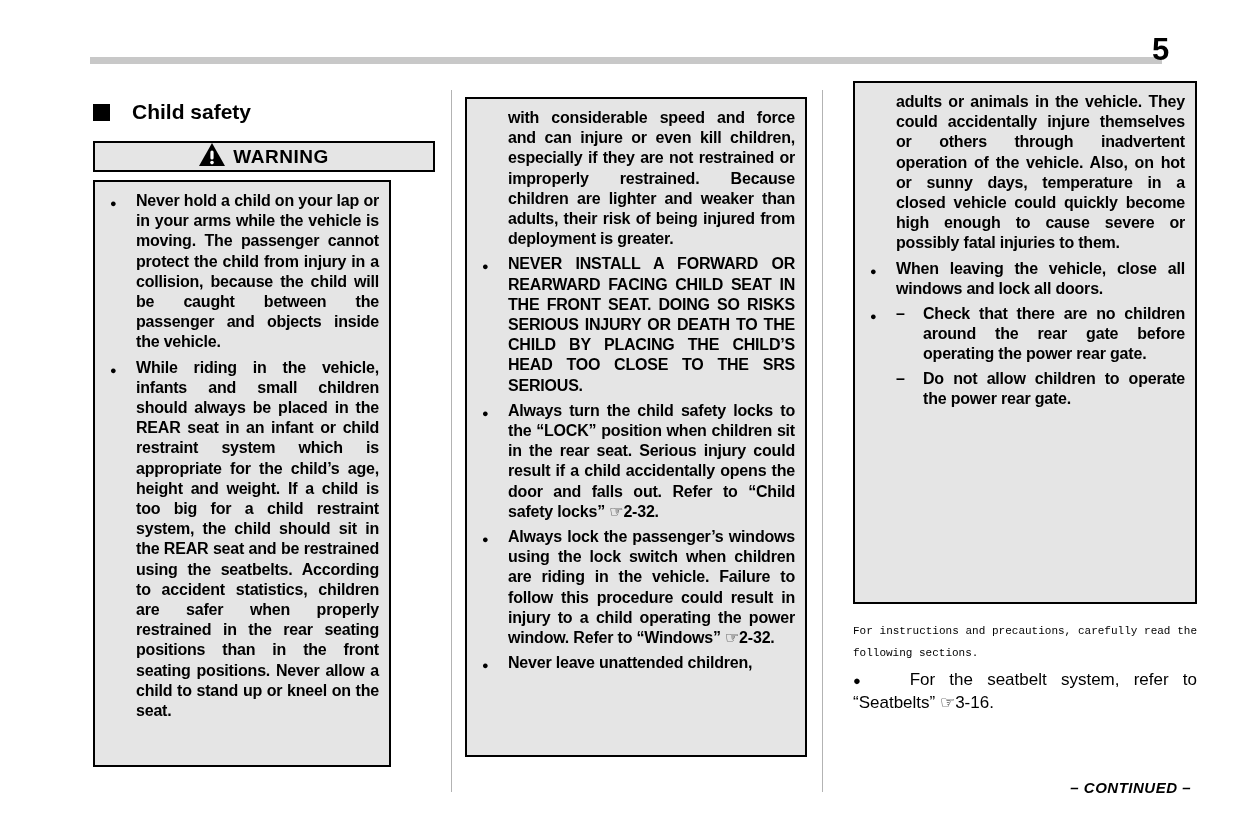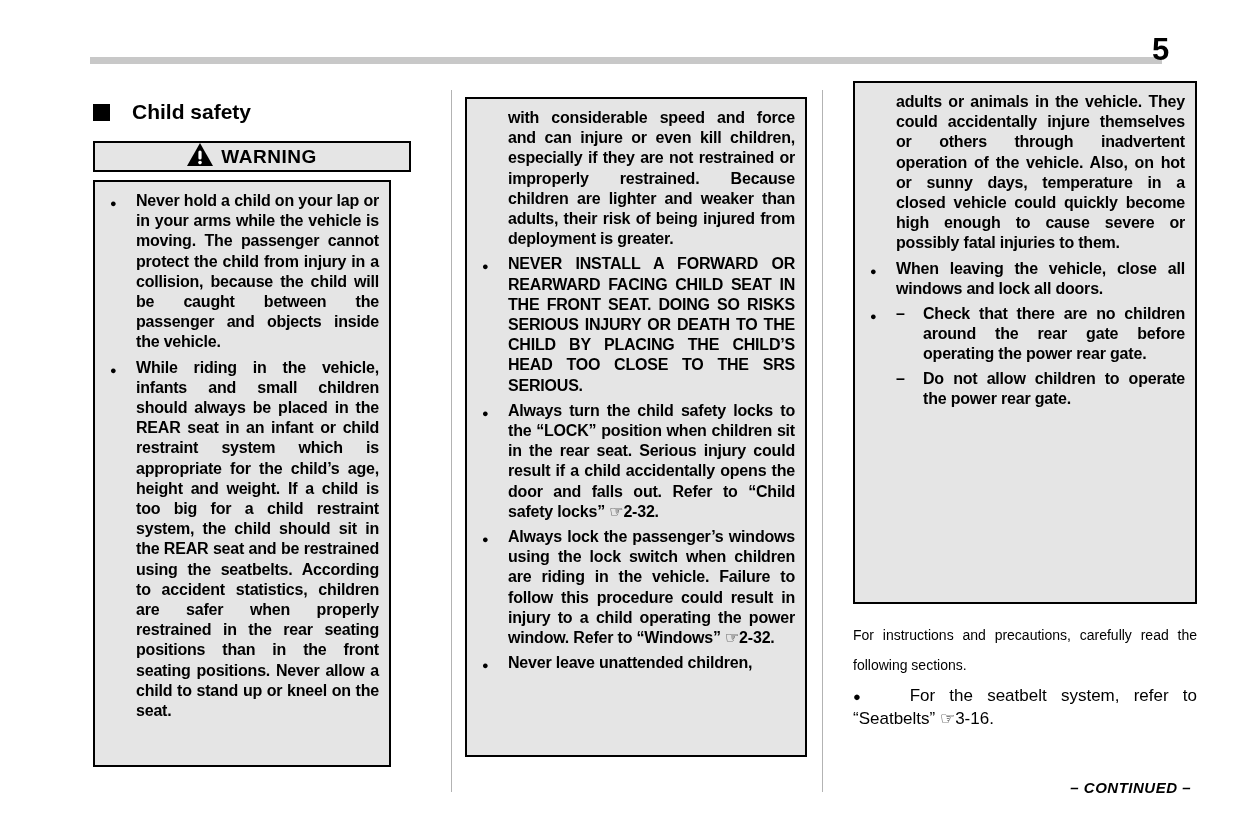--- a/index.html
+++ b/index.html
@@ -21,21 +21,21 @@
   }
   .section-heading {
     position:absolute; left:93px; top:100px;
     display:flex; align-items:center; gap:22px;
     font-size:21px; font-weight:bold;
   }
   .section-square {
     width:17px; height:17px; background:#000; display:inline-block;
   }
   .warn-title-box {
-    position:absolute; left:93px; top:141px; width:318px; height:31px;
+    position:absolute; left:93px; top:141px; width:342px; height:31px;
     border:2px solid #000; background:#e5e5e5;
     display:flex; align-items:center; justify-content:center; gap:8px;
     font-size:19px; font-weight:bold; letter-spacing:0.5px;
   }
   .tri-icon { display:inline-block; }
   .box {
     border:2px solid #000; background:#e5e5e5;
     padding:9px 0 15px 0;
   }
   .box-left   { position:absolute; left:93px;  top:180px; width:298px; min-height:587px; }
@@ -57,21 +57,21 @@
   .sub-item::before {
     content:"–"; position:absolute; left:0; top:0; font-weight:bold;
   }
   .v-sep {
     position:absolute; top:90px; width:1px; height:702px; background:#b3b3b3;
   }
   .v-sep.sep1 { left:451px; }
   .v-sep.sep2 { left:822px; }
   .footer-block { margin-top:16px; width:344px; }
   .footer-intro {
-    font-size:14px; line-height:30px; text-align:justify;
+    font-size:11px; line-height:22px; text-align:justify;font-family:Liberation Mono, monospace;
   }
   .footer-bullet {
     margin-top:5px; font-size:17px; line-height:22px; text-align:justify;
   }
   .footer-bullet::before { content:"●\00a0\00a0\00a0"; font-size:13px; }
   .continued {
     position:absolute; right:50px; top:779px;
     font-size:15px; font-weight:bold; font-style:italic; letter-spacing:0.5px;
   }
 </style>

